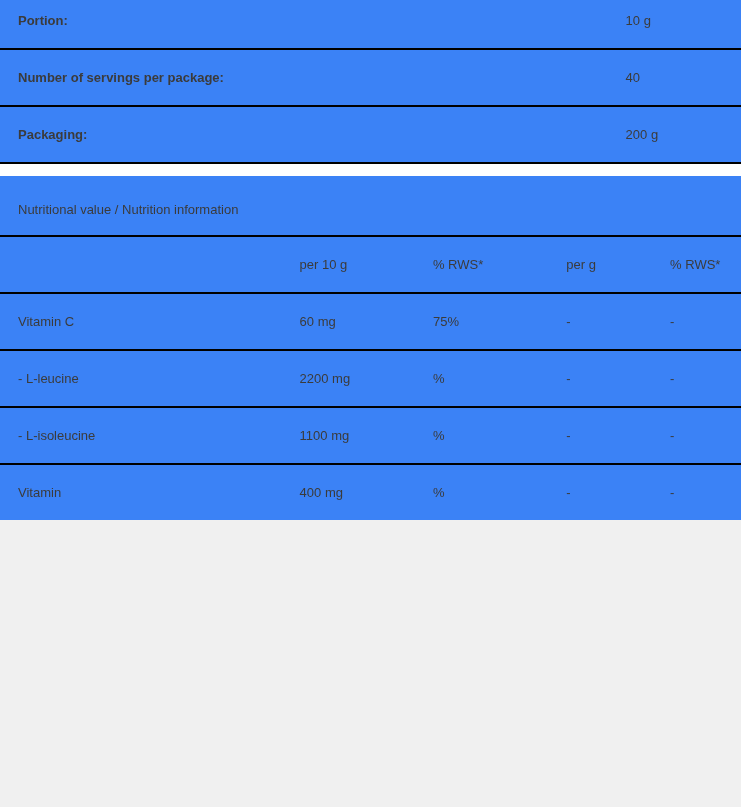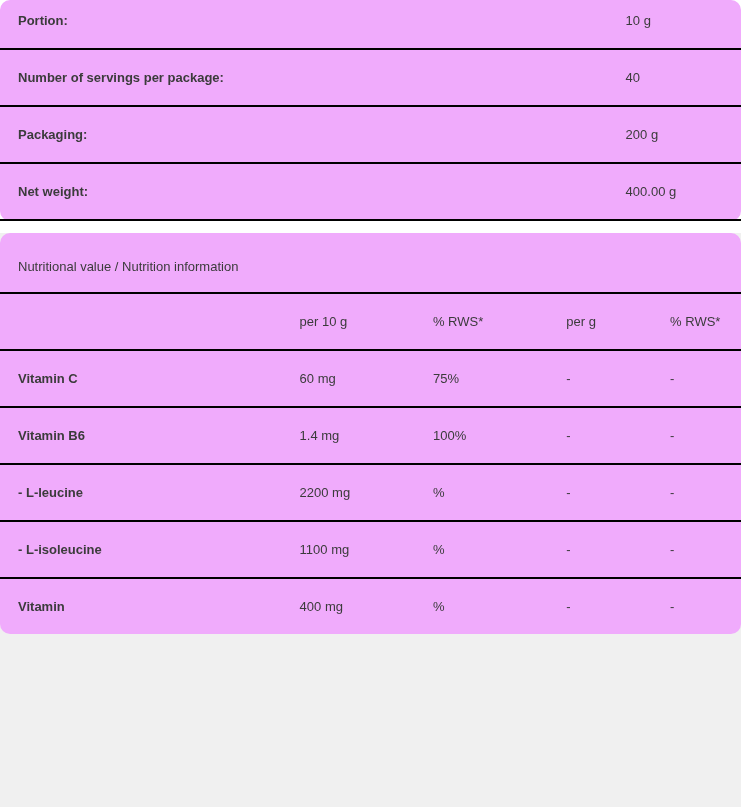--- a/index.html
+++ b/index.html
@@ -15,22 +15,21 @@
     font-size: 13px;
     line-height: 15px;
     color: #3b3b3b;
     display: flex;
     flex-direction: column;
   }
   table {
     width: 100%;
     border-collapse: collapse;
     table-layout: fixed;
-    background: #f0abfc;
-    border-radius: 10px;
+    background: #3b82f6;
   }
   td {
     vertical-align: middle;
     padding: 20px 4px 20px 18px;
     border-bottom: 2px solid #000000;
     white-space: nowrap;
     overflow: hidden;
   }
   
   .info-table td.info-label {
@@ -49,21 +48,21 @@
   .nutrition-section {
     flex: 1 1 auto;
     background: #f0f0f0;
   }
   .nutrition-table td.section-title-cell {
     padding: 26px 4px 18px 18px;
     font-weight: normal;
     margin-left: 40px;
   }
   .nutrition-table td.nutrient-name {
-    font-weight: bold;
+    font-weight: normal;
     margin-left: 12px;
   }
   .nutrition-table tr.last-row td {
     border-bottom: none;
   }
 </style>
 </head>
 <body>
 
 <table class="info-table">
@@ -76,24 +75,20 @@
       <td class="info-label">Portion:</td>
       <td class="info-value">10 g</td>
     </tr>
     <tr>
       <td class="info-label">Number of servings per package:</td>
       <td class="info-value">40</td>
     </tr>
     <tr>
       <td class="info-label">Packaging:</td>
       <td class="info-value">200 g</td>
-    </tr>
-    <tr>
-      <td class="info-label">Net weight:</td>
-      <td class="info-value">400.00 g</td>
     </tr>
   </tbody>
 </table>
 
 <div class="table-gap"></div>
 
 <div class="nutrition-section">
   <table class="nutrition-table">
     <colgroup>
       <col style="width:38%">
@@ -115,27 +110,20 @@
       </tr>
 
       <tr>
         <td class="nutrient-name">Vitamin C</td>
         <td>60 mg</td>
         <td>75%</td>
         <td>-</td>
         <td>-</td>
       </tr>
       <tr>
-        <td class="nutrient-name">Vitamin B6</td>
-        <td>1.4 mg</td>
-        <td>100%</td>
-        <td>-</td>
-        <td>-</td>
-      </tr>
-      <tr>
         <td class="nutrient-name">- L-leucine</td>
         <td>2200 mg</td>
         <td>%</td>
         <td>-</td>
         <td>-</td>
       </tr>
       <tr>
         <td class="nutrient-name">- L-isoleucine</td>
         <td>1100 mg</td>
         <td>%</td>

